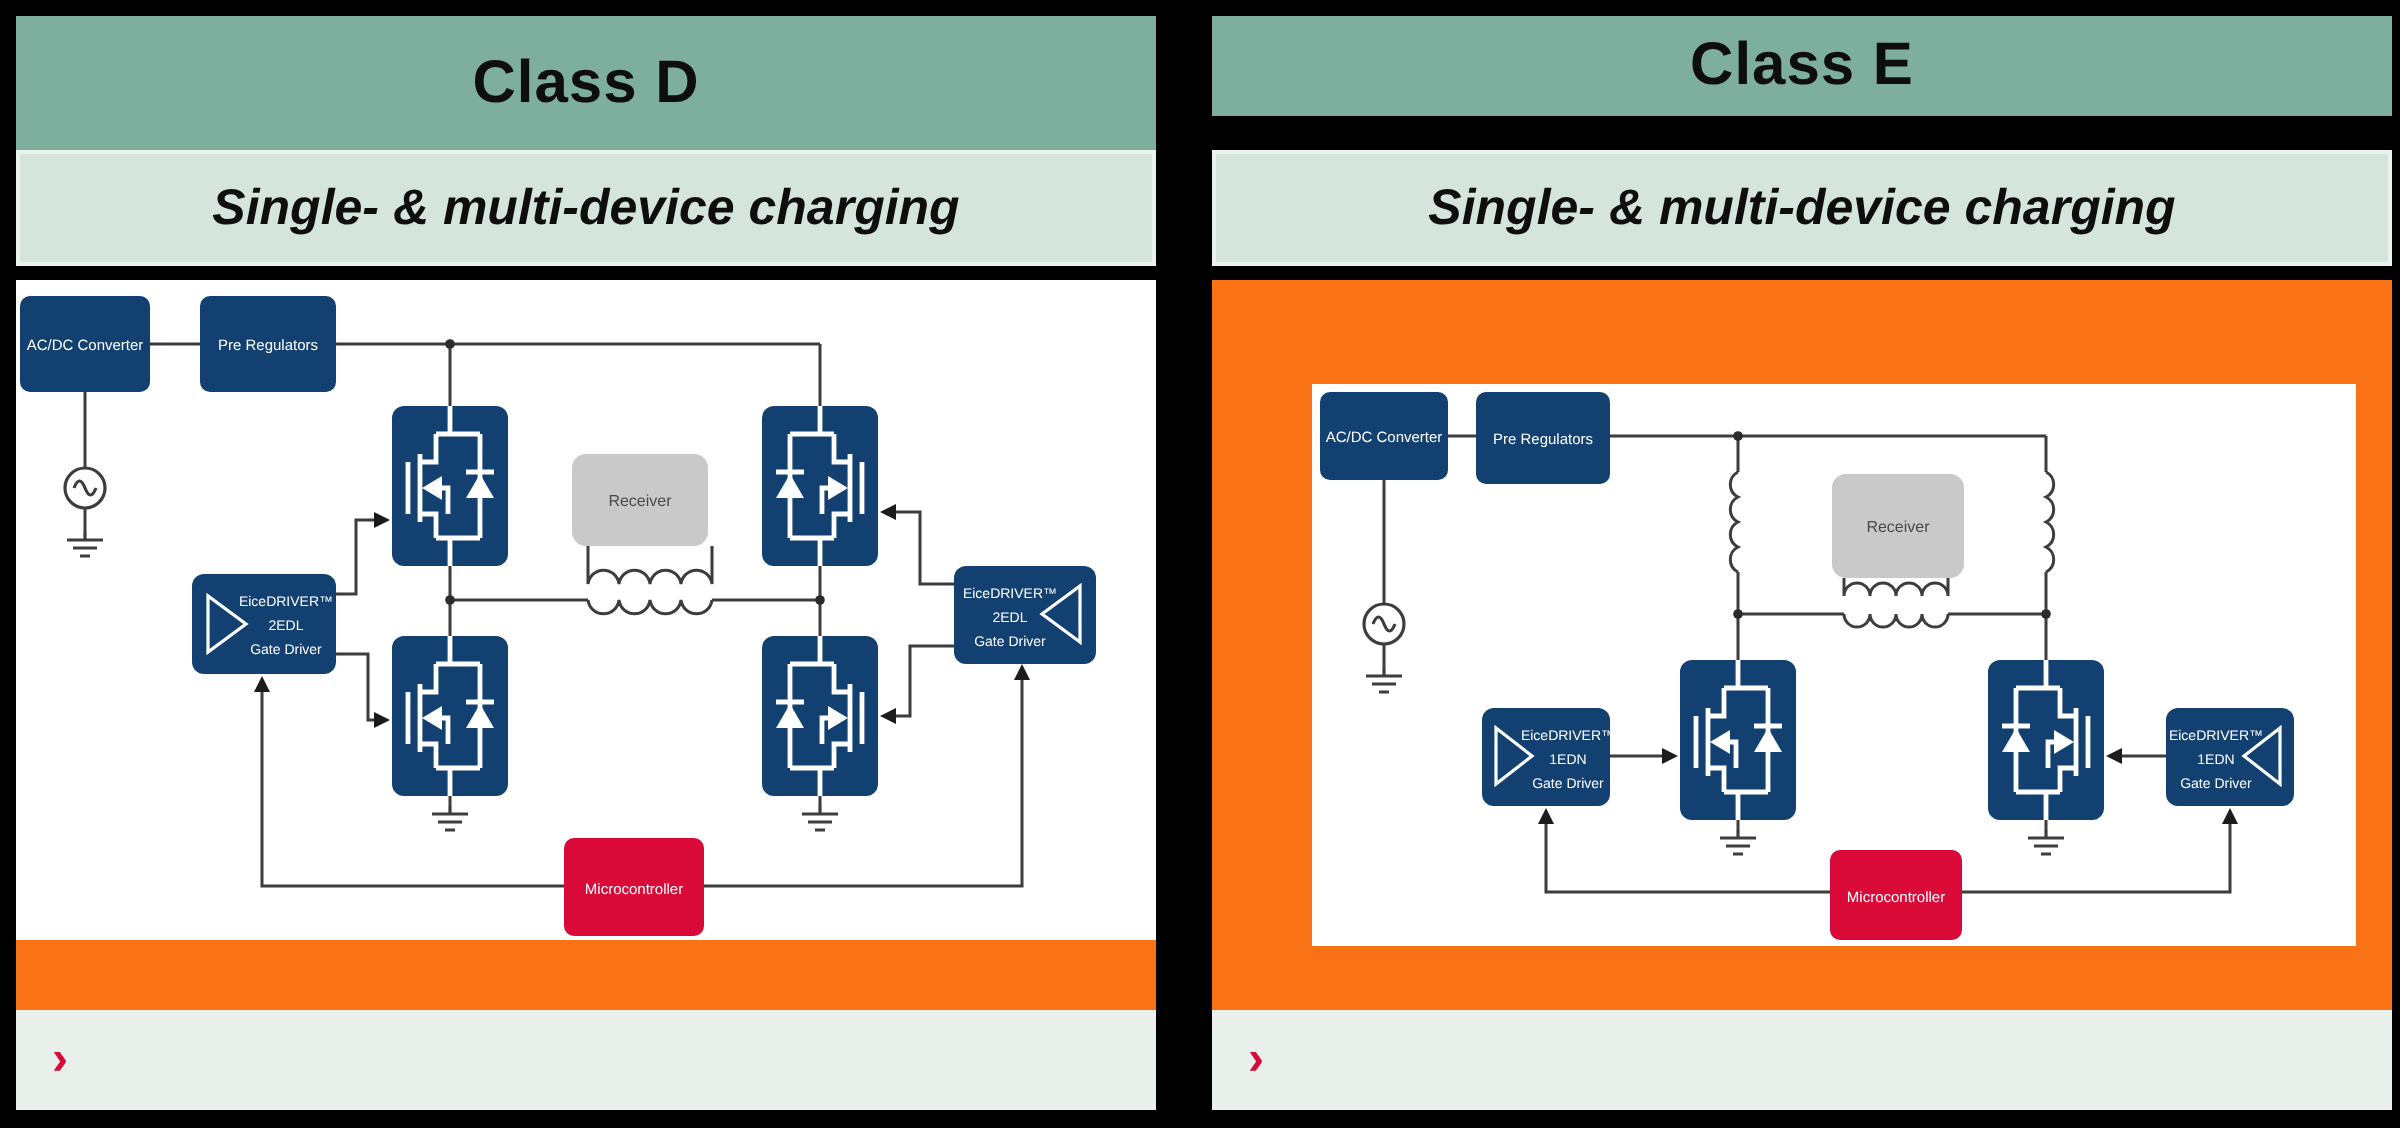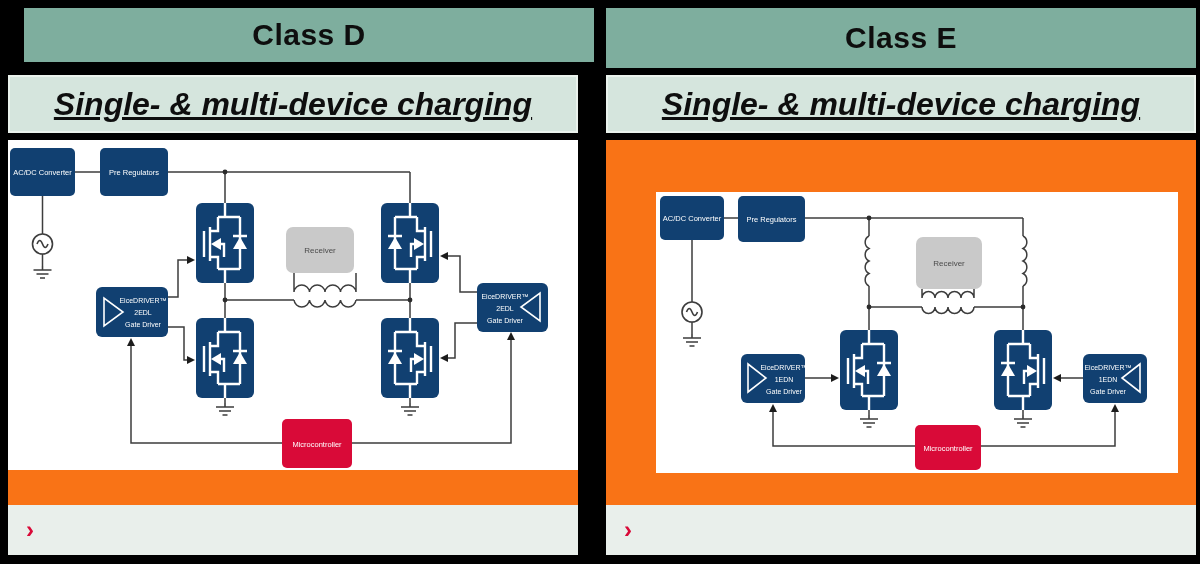--- a/index.html
+++ b/index.html
@@ -9,31 +9,31 @@
     font-family:"Liberation Sans", sans-serif;
   }
   .abs { position:absolute; }
   .hdr {
     background:#7EAE9E; display:flex; align-items:center; justify-content:center;
     font-size:30px; font-weight:bold; color:#0e0e0e; letter-spacing:0.5px;
   }
   .sub {
     background:#D5E5DD; border:2px solid #EAF2EC;
     display:flex; align-items:center; justify-content:center;
-    font-size:32px; font-weight:bold; font-style:italic; color:#0e0e0e;text-decoration:underline;
+    font-size:25px; font-weight:bold; font-style:italic; color:#0e0e0e;
   }
   .diag { background:#f97316; }
   .bullet {
     background:#E9EFEB; display:flex; align-items:center;
     font-size:23px; color:#1c1c1c; padding-left:18px;
   }
   .bullet .chev { color:#D90A38; font-weight:bold; font-size:24px; margin-right:24px; line-height:1; }
   
-  #hdr-d { left:24px;  top:8px;   width:570px; height:54px; }
-  #hdr-e { left:606px; top:8px;  width:590px; height:60px; }
+  #hdr-d { left:8px;  top:8px;   width:570px; height:68px; }
+  #hdr-e { left:606px; top:8px;  width:590px; height:50px; }
   #sub-d { left:8px;  top:75px;  width:570px; height:58px; }
   #sub-e { left:606px; top:75px; width:590px; height:58px; }
   #diag-d { left:8px;  top:140px; width:570px; height:365px; }
   #diag-e { left:606px; top:140px; width:590px; height:365px; }
   #bul-d { left:8px;  top:505px; width:570px; height:50px; }
   #bul-e { left:606px; top:505px; width:590px; height:50px; }
   
   svg text { font-family:"Liberation Sans", sans-serif; }
   .blktxt { font-size:7.5px; fill:#ffffff; text-anchor:middle; }
   .drv    { font-size:7px;   fill:#ffffff; text-anchor:middle; }

